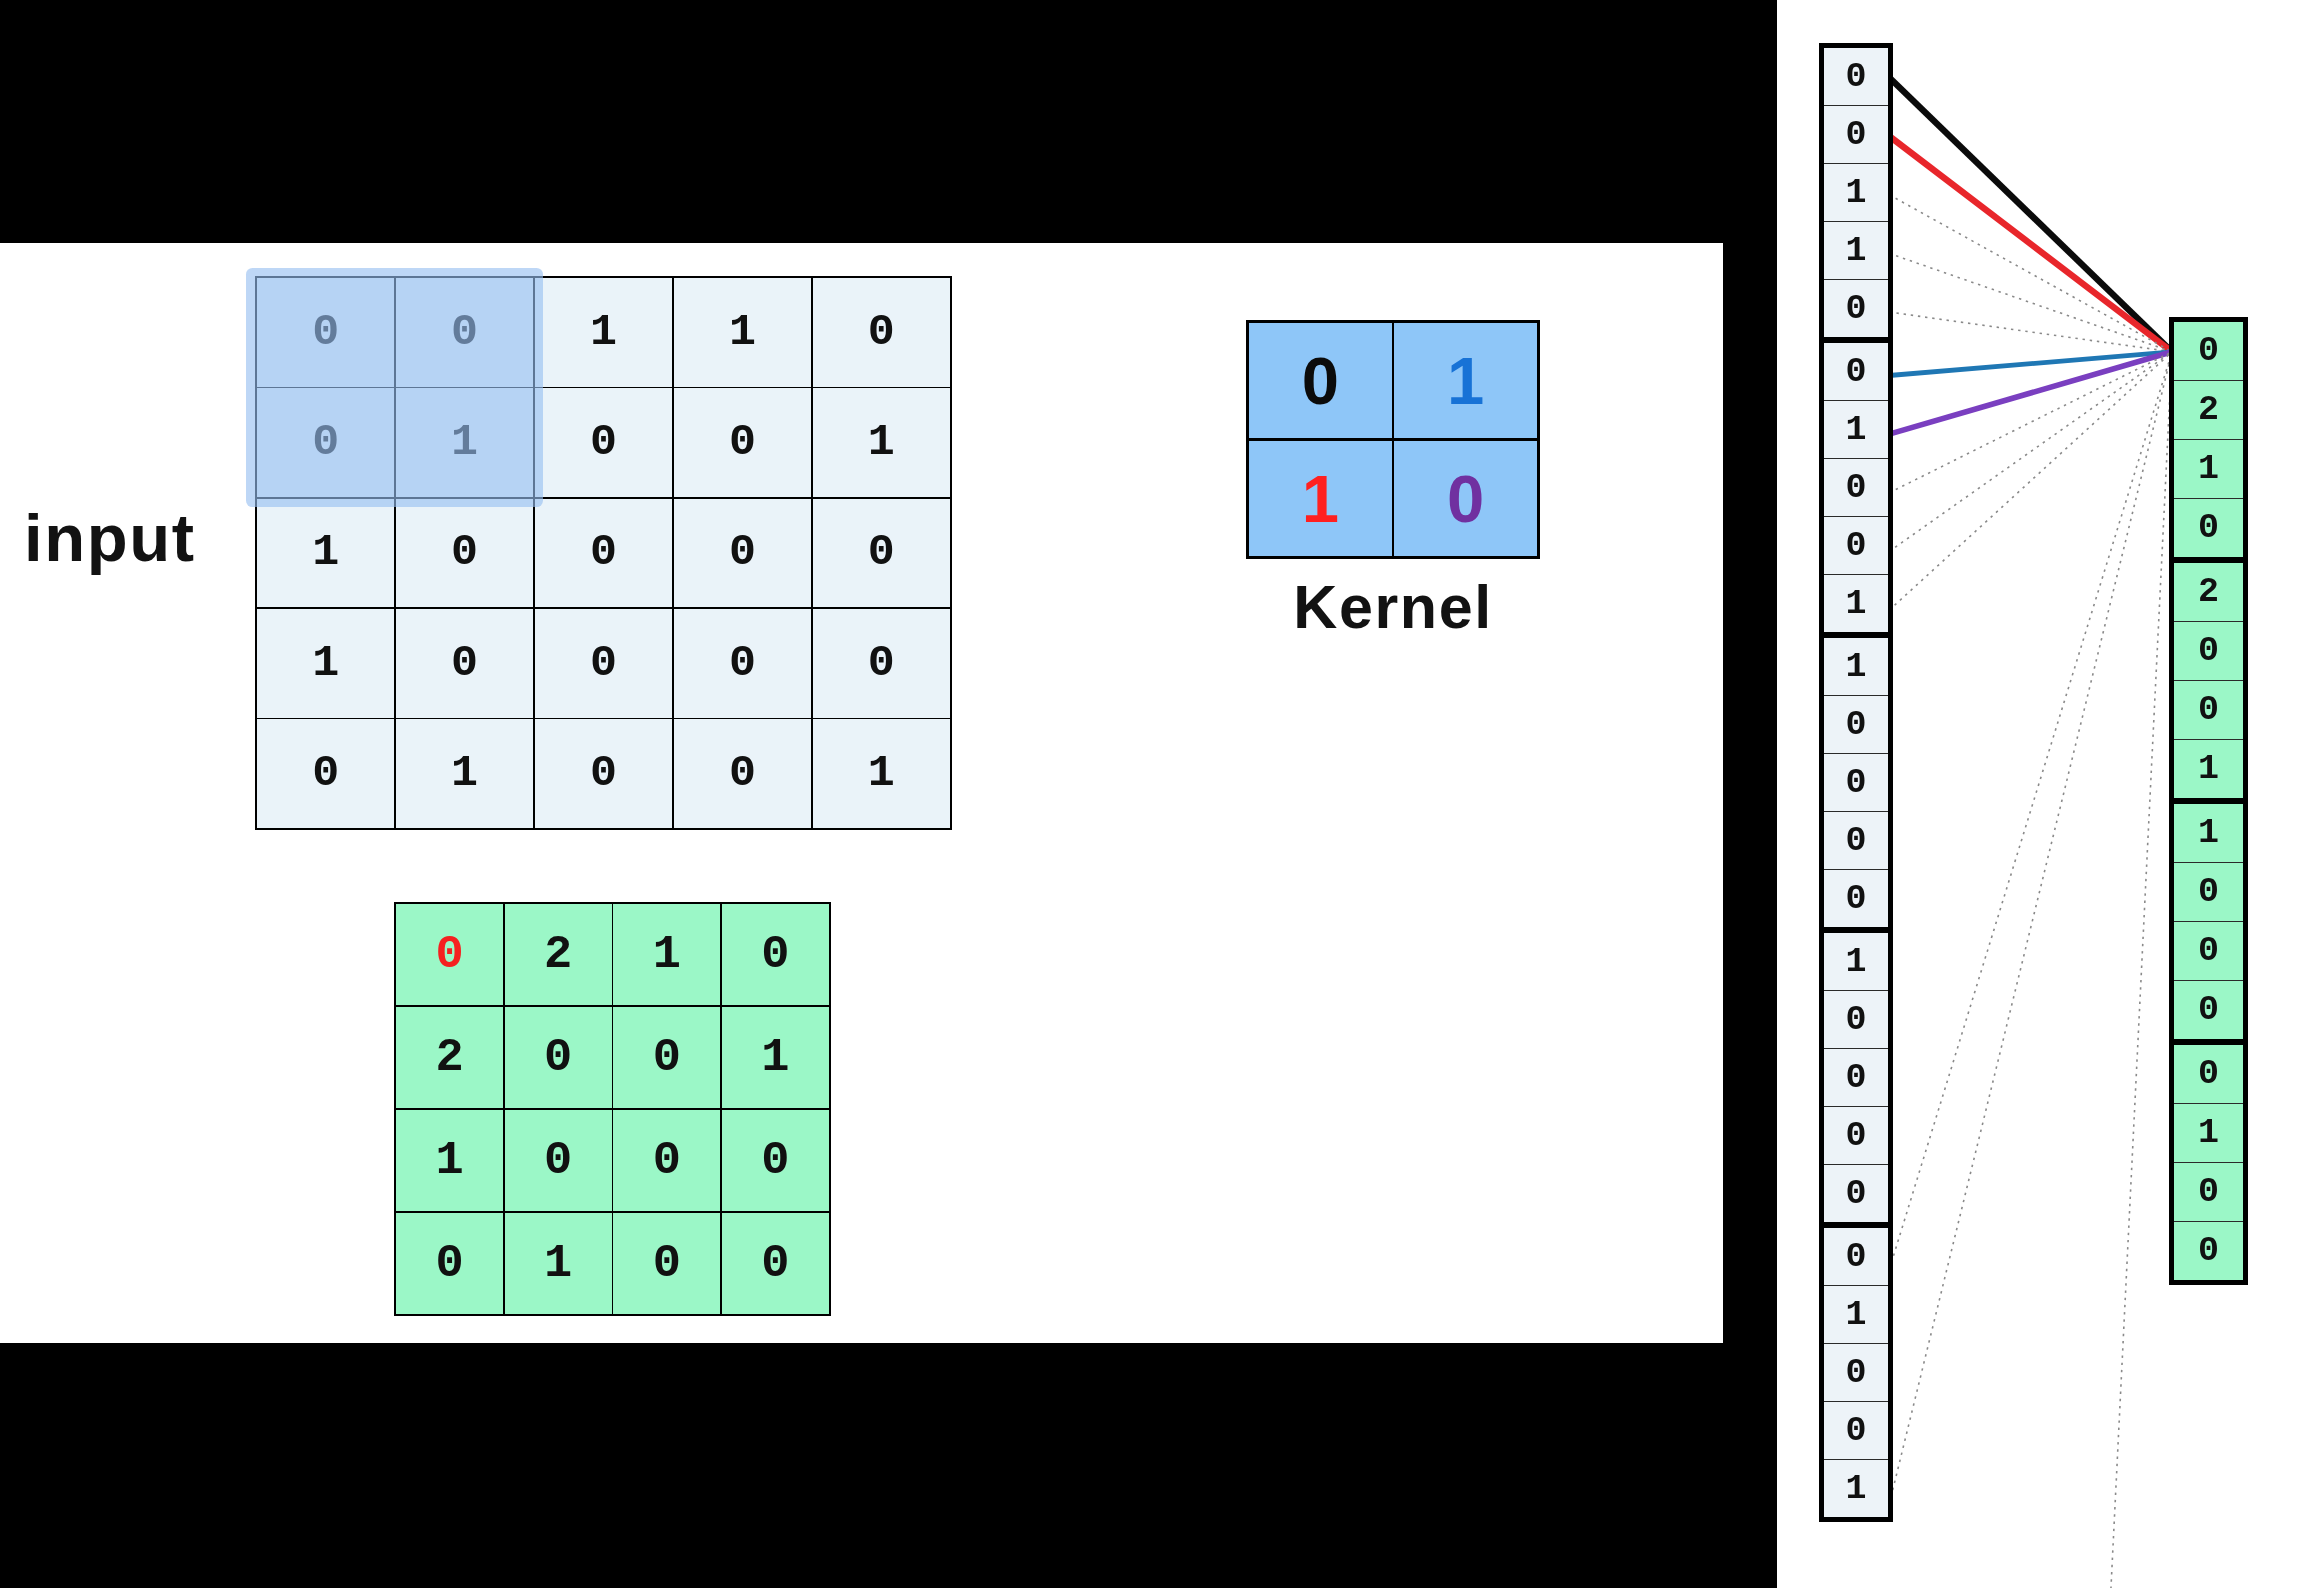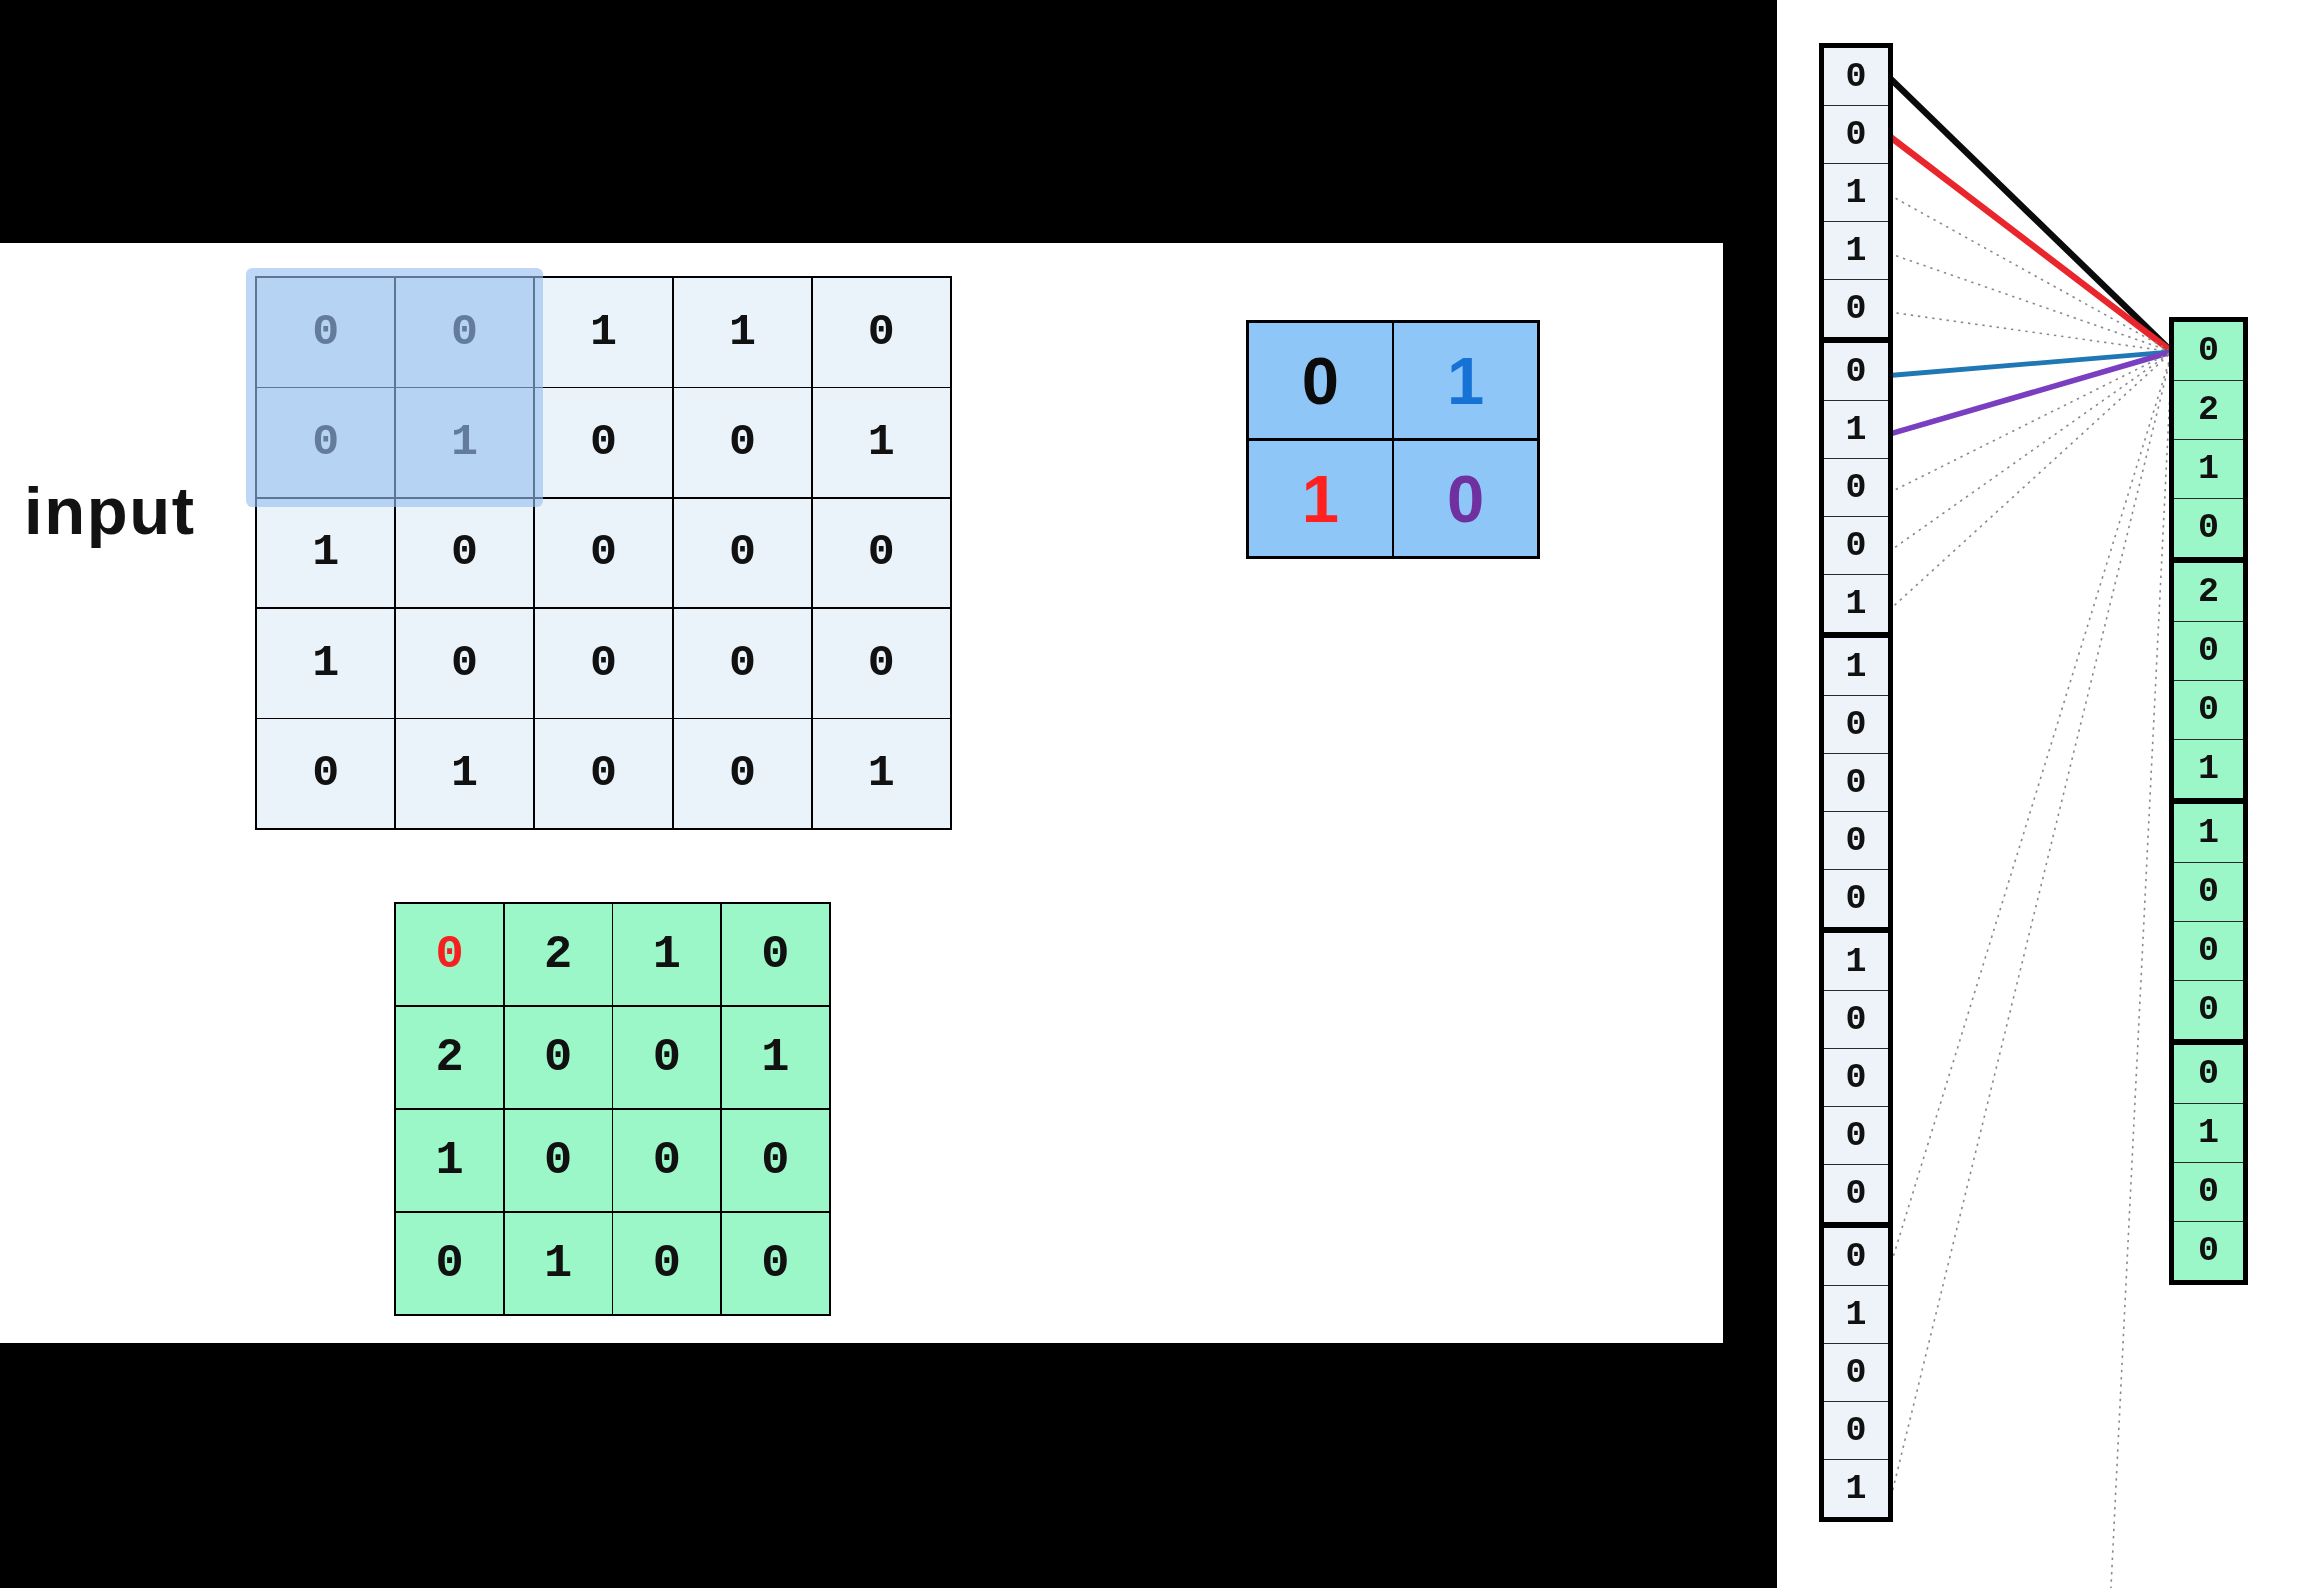--- a/index.html
+++ b/index.html
@@ -8,21 +8,21 @@
   #canvas{position:relative;width:2307px;height:1588px;background:#000;}
 
   .panel{position:absolute;background:#ffffff;}
   #content-panel{left:0;top:243px;width:1723px;height:1100px;}
   #vector-panel{left:1777px;top:0;width:530px;height:1588px;}
 
   #conn-svg{position:absolute;left:0;top:0;width:2307px;height:1588px;z-index:2;}
 
   .hand-label{position:absolute;color:#121212;font-weight:600;
               font-size:67px;letter-spacing:1.6px;z-index:3;}
-  #input-label{left:24px;top:472px;}
+  #input-label{left:24px;top:499px;}
   #output-label{left:22.5px;top:1067px;}
   #kernel-label{left:1246px;top:572px;width:294px;text-align:center;font-size:61px;}
 
   .grid{position:absolute;display:grid;background:#000;box-sizing:border-box;z-index:3;}
   .grid .cell{display:flex;align-items:center;justify-content:center;
               font-family:"Liberation Mono","DejaVu Sans Mono",monospace;
               font-weight:bold;color:#111;}
 
   #input-grid{left:255px;top:276px;width:697px;height:554px;
               border:2.4px solid #000;gap:1.6px;
@@ -109,20 +109,21 @@
       <div class="cell">1</div>
     </div>
   <div id="input-highlight"></div>
 
   <div id="kernel-grid" class="grid">
       <div class="cell" style="color: rgb(11, 11, 11);">0</div>
       <div class="cell" style="color: rgb(23, 114, 214);">1</div>
       <div class="cell" style="color: rgb(255, 32, 32);">1</div>
       <div class="cell" style="color: rgb(112, 48, 160);">0</div>
     </div>
+  <div id="kernel-label" class="hand-label">Kernel</div>
 
   <div id="output-grid" class="grid">
       <div class="cell" style="color: rgb(245, 32, 32);">0</div>
       <div class="cell">2</div>
       <div class="cell">1</div>
       <div class="cell">0</div>
       <div class="cell">2</div>
       <div class="cell">0</div>
       <div class="cell">0</div>
       <div class="cell">1</div>

